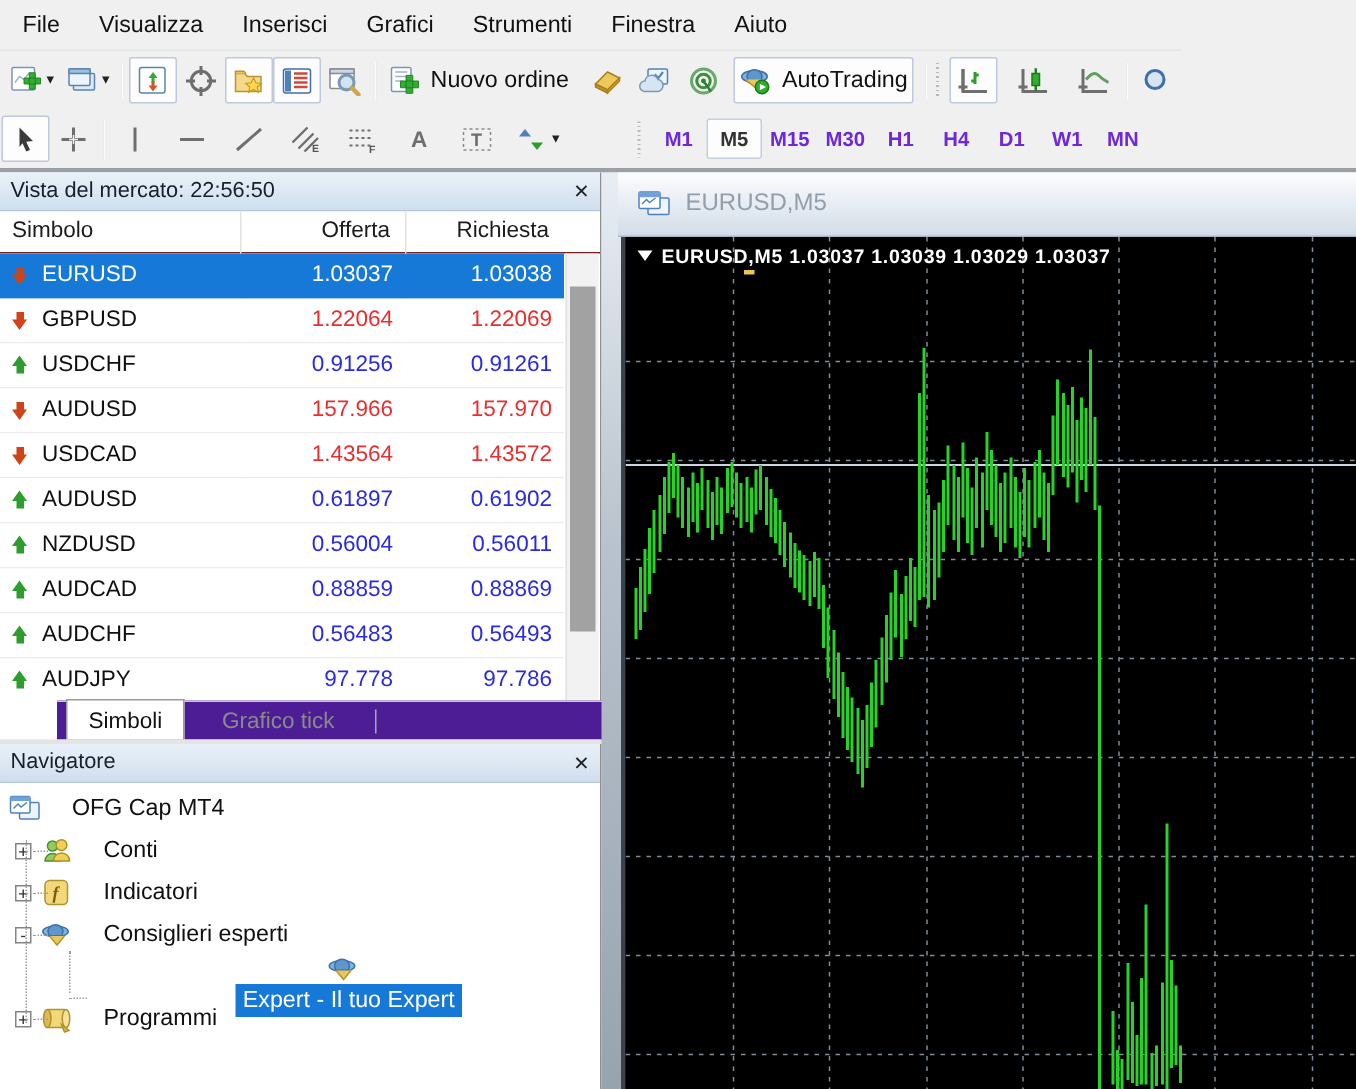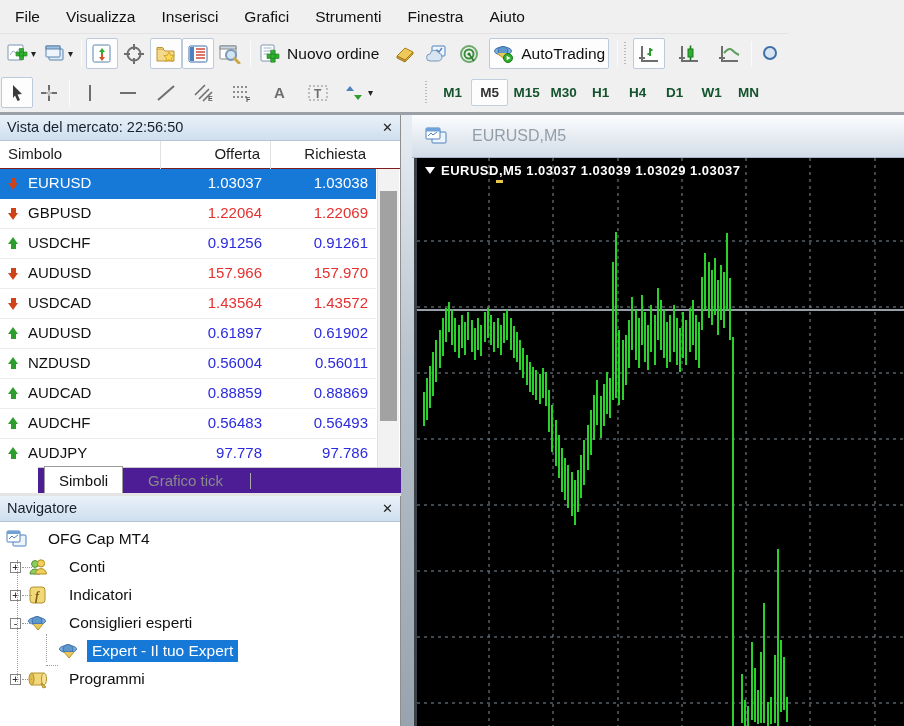--- a/index.html
+++ b/index.html
@@ -20,21 +20,21 @@
   .tbtn { height:31px; min-width:32px; display:flex; align-items:center; justify-content:center;
     border:1px solid transparent; border-radius:2px; padding:0 3px; position:relative; }
   .tbtn.pressed { background:#fdfdfd; border-color:#bccadb; }
   .tbtn .lbl { font-size:15.5px; color:#111; margin-left:6px; white-space:nowrap;}
   .caret { font-size:10px; color:#222; margin-left:2px; align-self:center;}
   .tsep { width:1px; height:26px; background:#c3c3c3; border-right:1px solid #fbfbfb; margin:0 4px;}
   .grip { width:5px; height:24px; margin:0 4px 0 2px;
     background:repeating-linear-gradient(180deg,#b9b9b9 0 1px,transparent 1px 3px);
     background-size:2px 100%; background-repeat:repeat-y;}
   .tf { width:37px; height:27px; border:1px solid transparent; border-radius:2px;
-    font-size:13.5px; color:#14532d; font-weight:700; display:flex; align-items:center; justify-content:center;}
+    font-size:13.5px; color:#6d28d9; font-weight:700; display:flex; align-items:center; justify-content:center;}
   .tf.active { background:#fdfdfd; border-color:#c2cfde; color:#333;}
 
   
   .panel-title { position:relative; height:26px; background:linear-gradient(180deg,#e9f1f9,#cfdfee);
     border-bottom:1px solid #b5c4d6; font-size:14.5px; color:#16202c; line-height:25px; padding-left:7px;}
   .panel-close { position:absolute; right:7px; top:0; font-size:13px; font-weight:700; color:#222; line-height:25px; cursor:default;}
 
   .mw-panel { position:absolute; left:0; top:115px; width:401px; height:378px; background:#fff; border-right:1px solid #8f8f8f;}
   .mw-table { position:absolute; left:0; top:26px; width:400px; height:326px; background:#fff; overflow:hidden;}
   .mw-header { position:relative; height:28px; border-bottom:1px solid #7f1d1d; font-size:15px; color:#1b1b1b;}
@@ -76,21 +76,21 @@
     text-align:center; color:#333; margin-right:6px; flex:none; font-family:"DejaVu Sans Mono",monospace;}
   .tree-dot-v { position:absolute; border-left:1px dotted #9a9a9a; width:0;}
   .tree-dot-h { position:absolute; border-top:1px dotted #9a9a9a; height:0;}
 
   
   .mdi { position:absolute; left:401px; top:115px; width:503px; height:611px;
     background:linear-gradient(180deg,#e8eef4 0%,#b9c3cd 40%,#97a3ae 100%);}
   .chart-title { position:absolute; left:412px; top:115px; width:492px; height:43px;
     background:linear-gradient(180deg,#fcfdfe,#d2dce8); border-bottom:1px solid #a9b6c5;
     display:flex; align-items:center; padding-left:12px;}
-  .chart-title .t { font-size:16px; color:#939ea9; margin-left:24px;}
+  .chart-title .t { font-size:16px; color:#939ea9; margin-left:9px;}
   .chart-body { position:absolute; left:414px; top:158px; width:490px; height:568px; background:#000;
     border-left:3px solid #3c4248;}
   .chart-body svg { position:absolute; left:0; top:0; }
 
   .icon20 { width:22px; height:20px; flex:none;}
 </style>
 </head>
 <body>
 
 <div class="menubar" id="menubar">
@@ -437,21 +437,21 @@
         <span class="expander">-</span>
         <span style="display: inline-flex;">
           <svg width="22" height="19" viewBox="0 0 22 19">
             <ellipse cx="10" cy="7" rx="8.5" ry="3.6" fill="#7fb3e0" stroke="#3f6fa8"></ellipse>
             <path d="M5 7 a5 4.5 0 0 1 10 0 l-.8 2.8 h-8.4 Z" fill="#5d97cc" stroke="#3f6fa8"></path>
             <path d="M6 10 l5 6 5-6" fill="#e8c85a" stroke="#b7942a"></path>
           </svg>
         </span>
         <span class="nav-label">Consiglieri esperti</span>
       </div>
-      <div class="nav-row" style="top: 115px; padding-left: 58px;">
+      <div class="nav-row" style="top: 115px; padding-left: 58px; flex-direction: column;">
         <span style="display: inline-flex;">
           <svg width="22" height="19" viewBox="0 0 22 19">
             <ellipse cx="10" cy="7" rx="8.5" ry="3.6" fill="#7fb3e0" stroke="#3f6fa8"></ellipse>
             <path d="M5 7 a5 4.5 0 0 1 10 0 l-.8 2.8 h-8.4 Z" fill="#5d97cc" stroke="#3f6fa8"></path>
             <path d="M6 10 l5 6 5-6" fill="#e8c85a" stroke="#b7942a"></path>
           </svg>
         </span>
         <span class="nav-label sel">Expert - Il tuo Expert</span>
       </div>
       <div class="nav-row" style="top: 143px; padding-left: 10px;">

